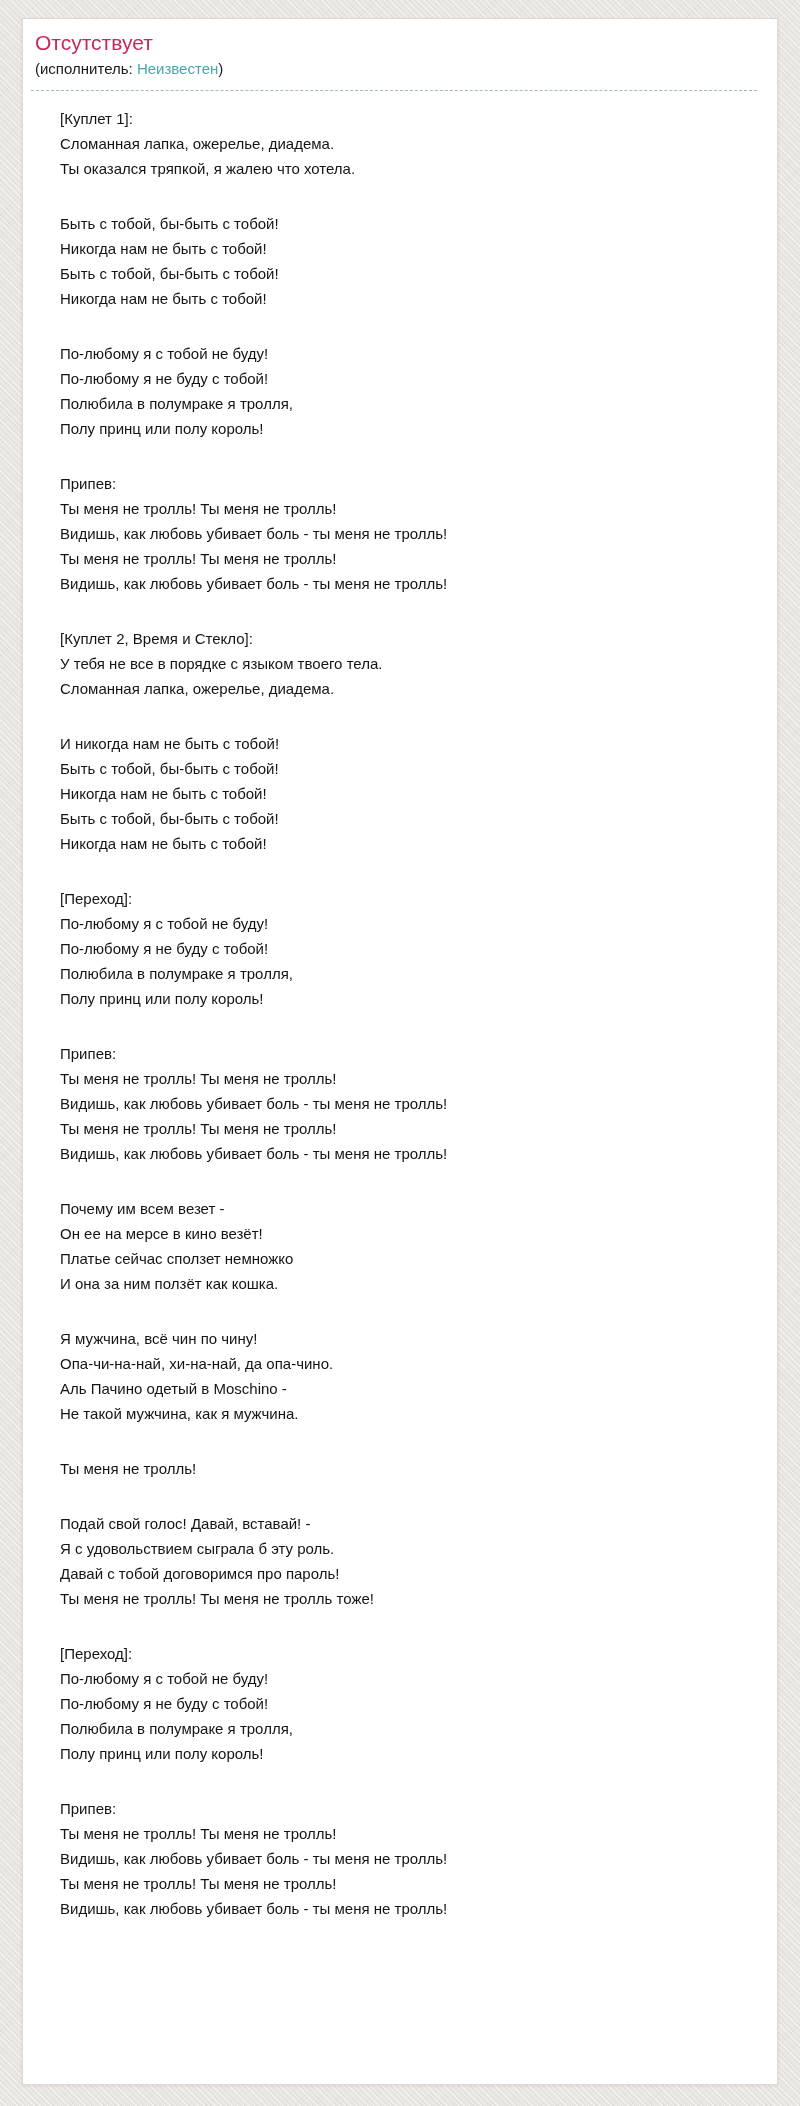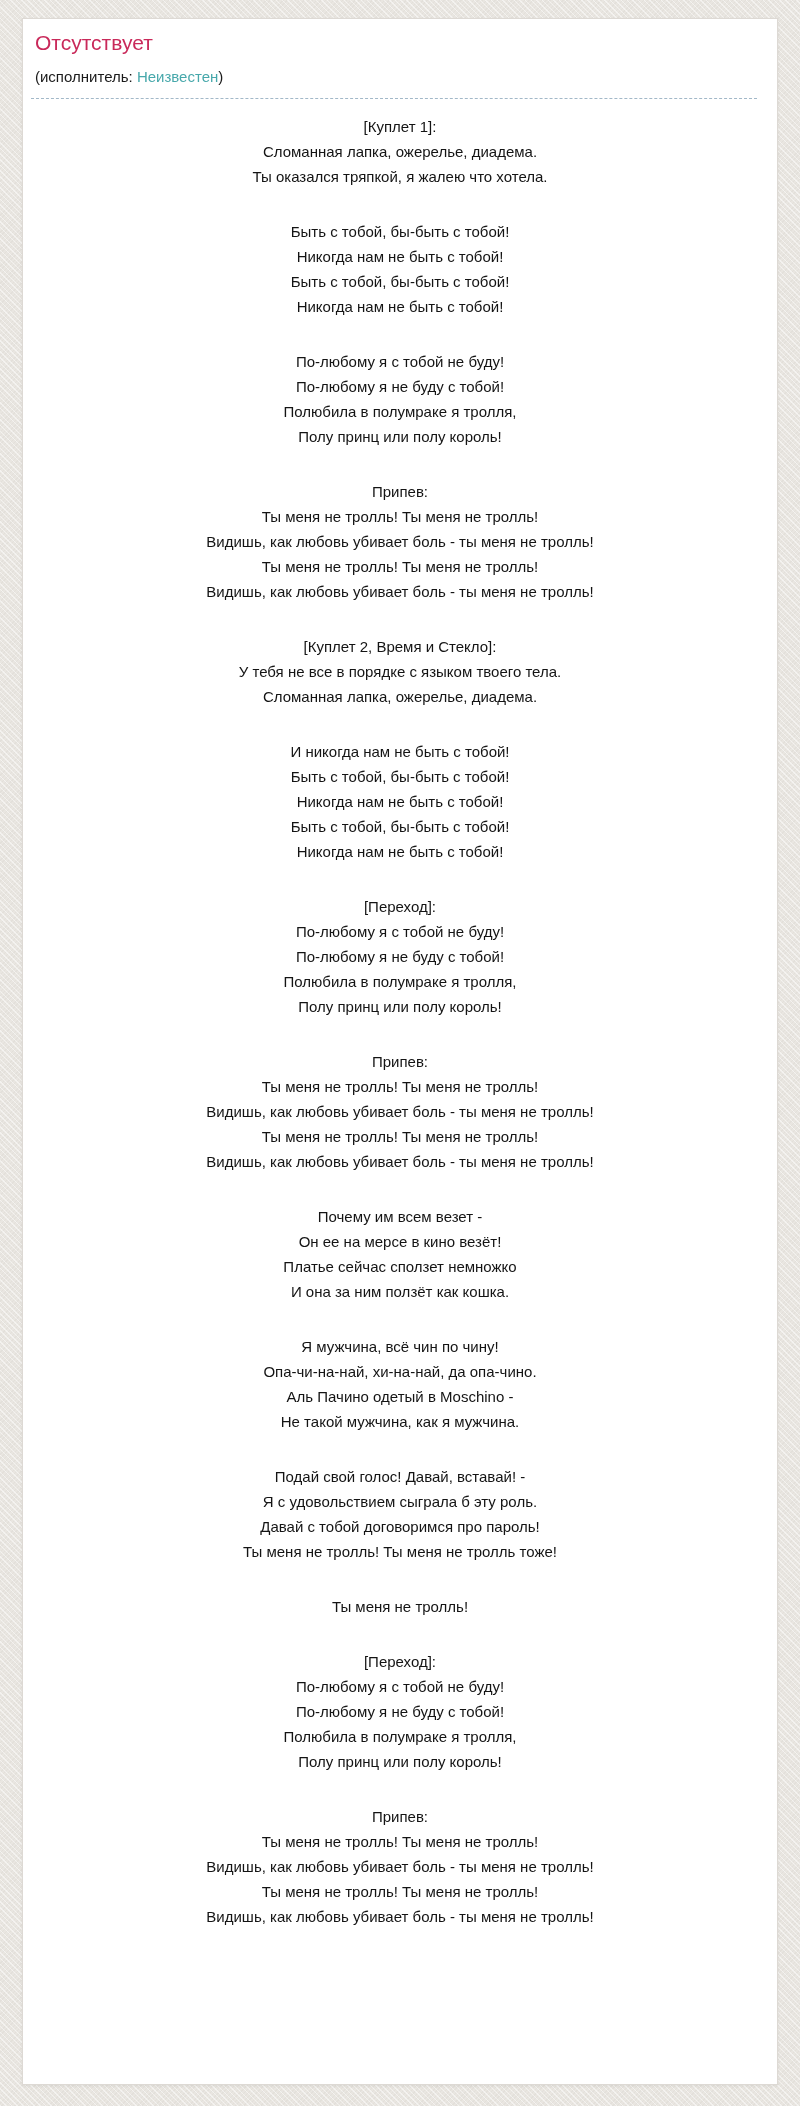--- a/index.html
+++ b/index.html
@@ -32,40 +32,39 @@
   }
   .song-title {
     display: inline-block;
     font-size: 21px;
     line-height: 28px;
     color: #c9295a;
     text-decoration: none;
     cursor: pointer;
   }
   .artist-line {
-    margin-top: 10px;
+    margin-top: 2px;
     font-size: 15px;
     line-height: 20px;
     color: #1a1a1a;
   }
   .artist-link {
     color: #47a8ab;
     text-decoration: none;
     cursor: pointer;
   }
   .lyrics {
     padding: 15px 20px 34px 20px;
     font-size: 15px;
     line-height: 25px;
     color: #141414;
   }
   .stanza {
-    margin: 0 0 30px 0;
+    margin: 0 0 30px 17px;
     white-space: pre-line;
-    text-align: center;
   }
   .stanza:last-child {
     margin-bottom: 0;
   }
 </style>
 </head>
 <body>
 
 <div class="card">
 
@@ -110,25 +109,25 @@
 Ты меня не тролль! Ты меня не тролль!
 Видишь, как любовь убивает боль - ты меня не тролль!</p>
     <p class="stanza">Почему им всем везет -
 Он ее на мерсе в кино везёт!
 Платье сейчас сползет немножко
 И она за ним ползёт как кошка.</p>
     <p class="stanza">Я мужчина, всё чин по чину!
 Опа-чи-на-най, хи-на-най, да опа-чино.
 Аль Пачино одетый в Moschino -
 Не такой мужчина, как я мужчина.</p>
+    <p class="stanza">Ты меня не тролль!</p>
     <p class="stanza">Подай свой голос! Давай, вставай! -
 Я с удовольствием сыграла б эту роль.
 Давай с тобой договоримся про пароль!
 Ты меня не тролль! Ты меня не тролль тоже!</p>
-    <p class="stanza">Ты меня не тролль!</p>
     <p class="stanza">[Переход]:
 По-любому я с тобой не буду!
 По-любому я не буду с тобой!
 Полюбила в полумраке я тролля,
 Полу принц или полу король!</p>
     <p class="stanza">Припев:
 Ты меня не тролль! Ты меня не тролль!
 Видишь, как любовь убивает боль - ты меня не тролль!
 Ты меня не тролль! Ты меня не тролль!
 Видишь, как любовь убивает боль - ты меня не тролль!</p>

